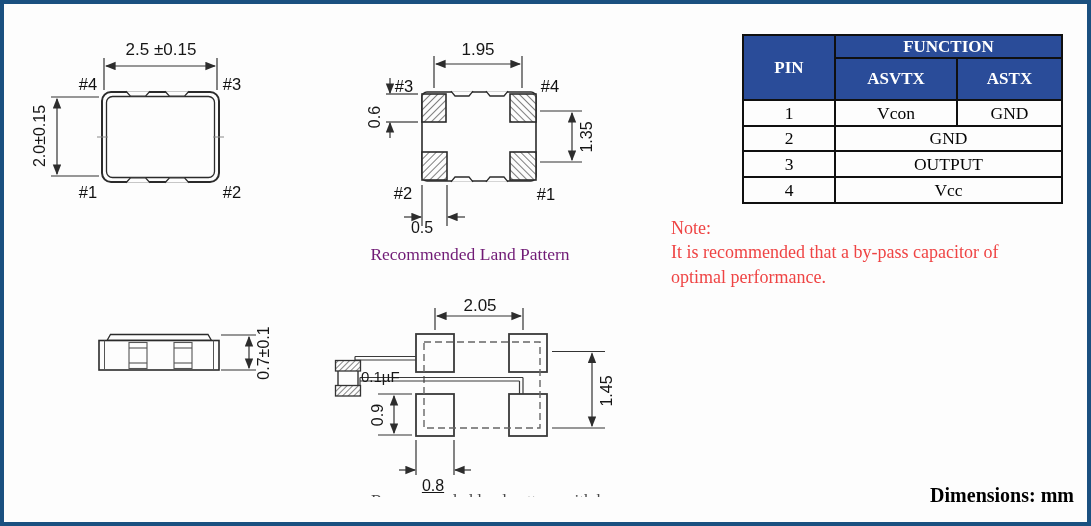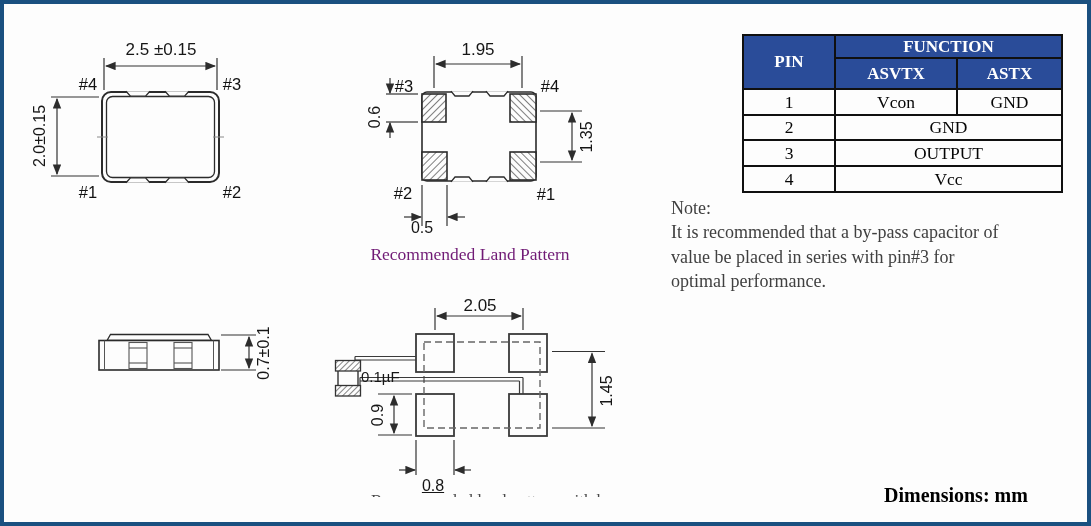--- a/index.html
+++ b/index.html
@@ -11,23 +11,23 @@
   .dim.big{font-size:17px;}
   .pinlbl{position:absolute;font-size:16.5px;color:#111;text-align:center;white-space:nowrap;}
   .rot{transform:rotate(-90deg);}
   .caption{position:absolute;font-family:"Liberation Serif",serif;font-size:17.5px;color:#701a75;
            text-align:center;white-space:nowrap;}
   .pintable{position:absolute;left:738px;top:30px;border-collapse:collapse;table-layout:fixed;
             font-family:"Liberation Serif",serif;}
   .pintable td{border:2px solid #101010;text-align:center;padding:0;vertical-align:middle;}
   .pintable td.hd{background:#2a4c99;color:#ffffff;font-weight:bold;font-size:17px;}
   .pintable td.bd{font-size:17.5px;color:#050505;background:#fdfdfd;}
-  .note{position:absolute;left:667px;top:192px;width:402px;font-family:"Liberation Serif",serif;
-        font-size:18px;line-height:24.3px;color:#404040;}
-  .units{position:absolute;left:880px;top:480px;width:190px;text-align:left;
+  .note{position:absolute;left:667px;top:212px;width:402px;font-family:"Liberation Serif",serif;
+        font-size:18px;line-height:24.3px;color:#ef4444;}
+  .units{position:absolute;left:880px;top:480px;width:190px;text-align:right;
          font-family:"Liberation Serif",serif;font-weight:bold;font-size:20px;color:#000;}
   .clipped{position:absolute;left:367px;top:487px;width:292px;height:6px;overflow:hidden;
            font-family:"Liberation Serif",serif;font-size:17px;line-height:19px;color:#4a4a4a;}
 </style>
 </head>
 <body>
 
 <div class="page">
 
   <svg style="left:15px;top:26px;" width="245" height="180" viewBox="15 26 245 180">
@@ -124,21 +124,21 @@
     <colgroup>
         <col style="width:92px">
         <col style="width:122px">
         <col style="width:105px">
       </colgroup>
     <tbody>
         <tr style="height:23px">
       <td class="hd" rowspan="2">PIN</td>
       <td class="hd" colspan="2">FUNCTION</td>
     </tr>
-    <tr style="height:31px">
+    <tr style="height:42px">
       <td class="hd">ASVTX</td>
       <td class="hd">ASTX</td>
     </tr>
     <tr style="height:26px">
       <td class="bd">1</td>
       <td class="bd">Vcon</td>
       <td class="bd">GND</td>
     </tr>
     <tr style="height:25px">
       <td class="bd">2</td>
@@ -151,21 +151,20 @@
     <tr style="height:26px">
       <td class="bd">4</td>
       <td class="bd" colspan="2">Vcc</td>
     </tr>
   </tbody>
     </table>
 
   <div class="note">
     <div>Note:</div>
     <div>It is recommended that a by-pass capacitor of</div>
-    <div>value be placed in series with pin#3 for</div>
     <div>optimal performance.</div>
   </div>
 
   <svg style="left:83px;top:322px;" width="200" height="58" viewBox="83 322 200 58">
     <defs>
       <marker id="a3" markerWidth="9" markerHeight="8" refX="8" refY="3.5" orient="auto-start-reverse">
         <path d="M0,0 L9,3.5 L0,7 Z" fill="#2d2d2d"></path>
       </marker>
     </defs>
     <path d="M103,336.5 L106.5,330.5 H204 L207.5,336.5 Z" fill="#fdfdfd" stroke="#2b2b2b" stroke-width="1.3"></path>

